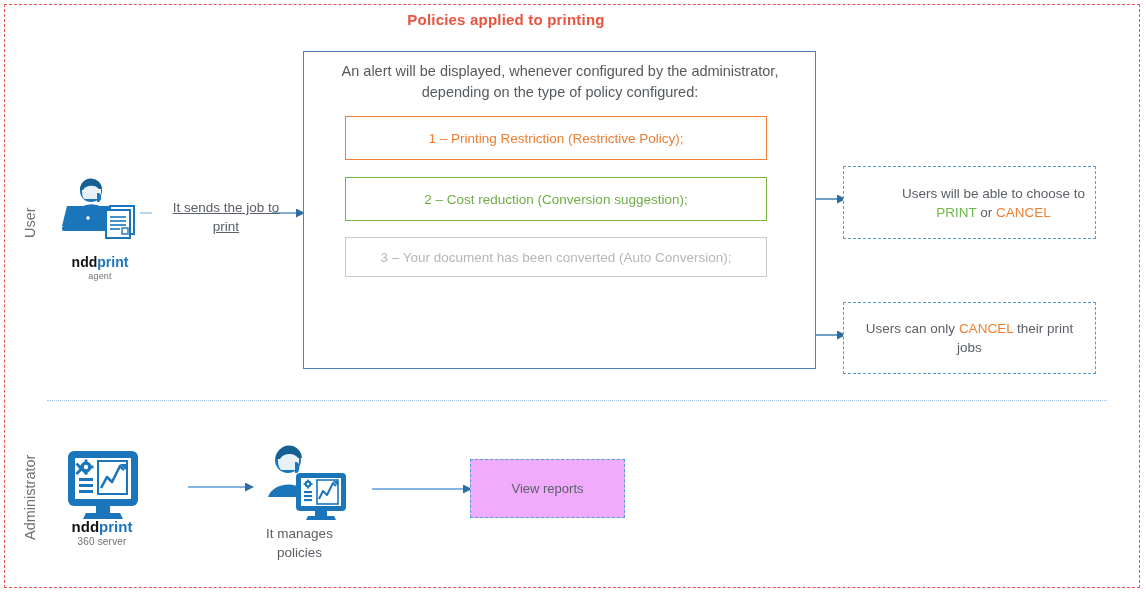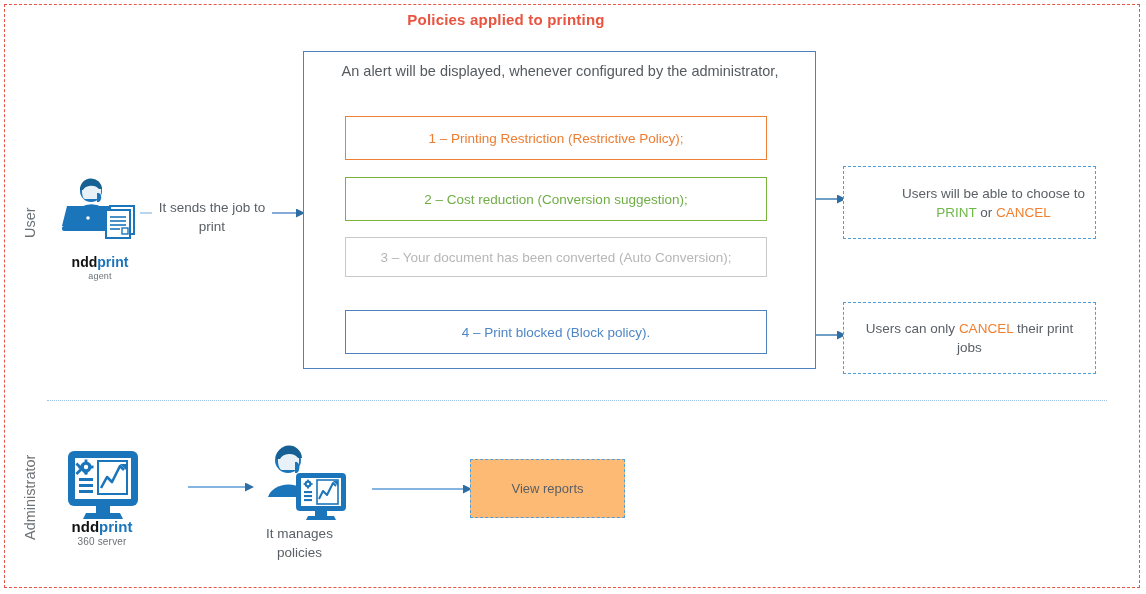--- a/index.html
+++ b/index.html
@@ -49,21 +49,21 @@
     text-align:center;font-size:13.5px;color:#5a6066;line-height:19px;padding:0 10px;
   }
   #result-1{left:843px;top:166px;width:253px;height:73px;}
   #result-2{left:843px;top:302px;width:253px;height:72px;}
   .c-print{color:#6fb84a;}
   .c-cancel{color:#f08030;}
 
   
   #view-reports{
     position:absolute;left:470px;top:459px;width:155px;height:59px;
-    box-sizing:border-box;border:1.5px dashed #4f9dd9;background:#fdba74;
+    box-sizing:border-box;border:1.5px dashed #4f9dd9;background:#f0abfc;
     display:flex;align-items:center;justify-content:center;
     font-size:13px;color:#5a6066;
   }
 
   
   .vlabel{
     position:absolute;font-size:14.5px;color:#6d7276;
     transform:rotate(-90deg);transform-origin:left top;white-space:nowrap;
   }
   #label-user{left:22px;top:238px;}
@@ -72,21 +72,21 @@
   
   .divider{
     position:absolute;left:47px;top:400px;width:1060px;height:0;
     border-top:1.4px dotted #9dc3e6;
   }
 
   
   .caption{
     position:absolute;text-align:center;font-size:13.5px;color:#5a6066;line-height:19px;
   }
-  #cap-sendjob{left:152px;top:198px;width:120px;}
+  #cap-sendjob{left:166px;top:198px;width:120px;text-decoration:underline;}
   #cap-managepolicies{left:247px;top:524px;width:105px;}
 
   
   .logo{position:absolute;text-align:center;}
   .logo .lg-main{font-size:15px;font-weight:bold;line-height:16px;}
   .logo .lg-ndd{color:#121212;margin-top:20px;}
   .logo .lg-print{color:#1b75bb;}
   .logo .lg-sub{font-size:9px;color:#6d7276;margin-top:1px;letter-spacing:.2px;}
   #logo-agent{left:50px;top:254px;width:100px;}
   #logo-agent .lg-main{font-size:14px;}
@@ -196,33 +196,31 @@
       <polygon points="333,481 338,481 338,486" fill="#1b75bb"></polygon>
       <rect x="315" y="511" width="12" height="5" fill="#1b75bb"></rect>
       <path d="M308,516 l26,0 l2,4 l-30,0 z" fill="#1b75bb"></path>
     </g>
   </svg>
 
   <div class="policy-panel"></div>
 
   <div class="panel-intro">
     <div>An alert will be displayed, whenever configured by the administrator,</div>
+    <div>depending on the type of policy configured:</div>
   </div>
 
   <div class="policy-box" id="policy-1">
     <span>1 – Printing Restriction (Restrictive Policy);</span>
   </div>
   <div class="policy-box" id="policy-2">
     <span>2 – Cost reduction (Conversion suggestion);</span>
   </div>
   <div class="policy-box" id="policy-3">
     <span>3 – Your document has been converted (Auto Conversion);</span>
-  </div>
-  <div class="policy-box" id="policy-4">
-    <span>4 – Print blocked (Block policy).</span>
   </div>
 
   <div class="result-box" id="result-1">
     <div>
       <span>Users will be able to choose to</span><br>
       <span class="c-print">PRINT</span><span> or </span><span class="c-cancel">CANCEL</span>
     </div>
   </div>
 
   <div class="result-box" id="result-2">

